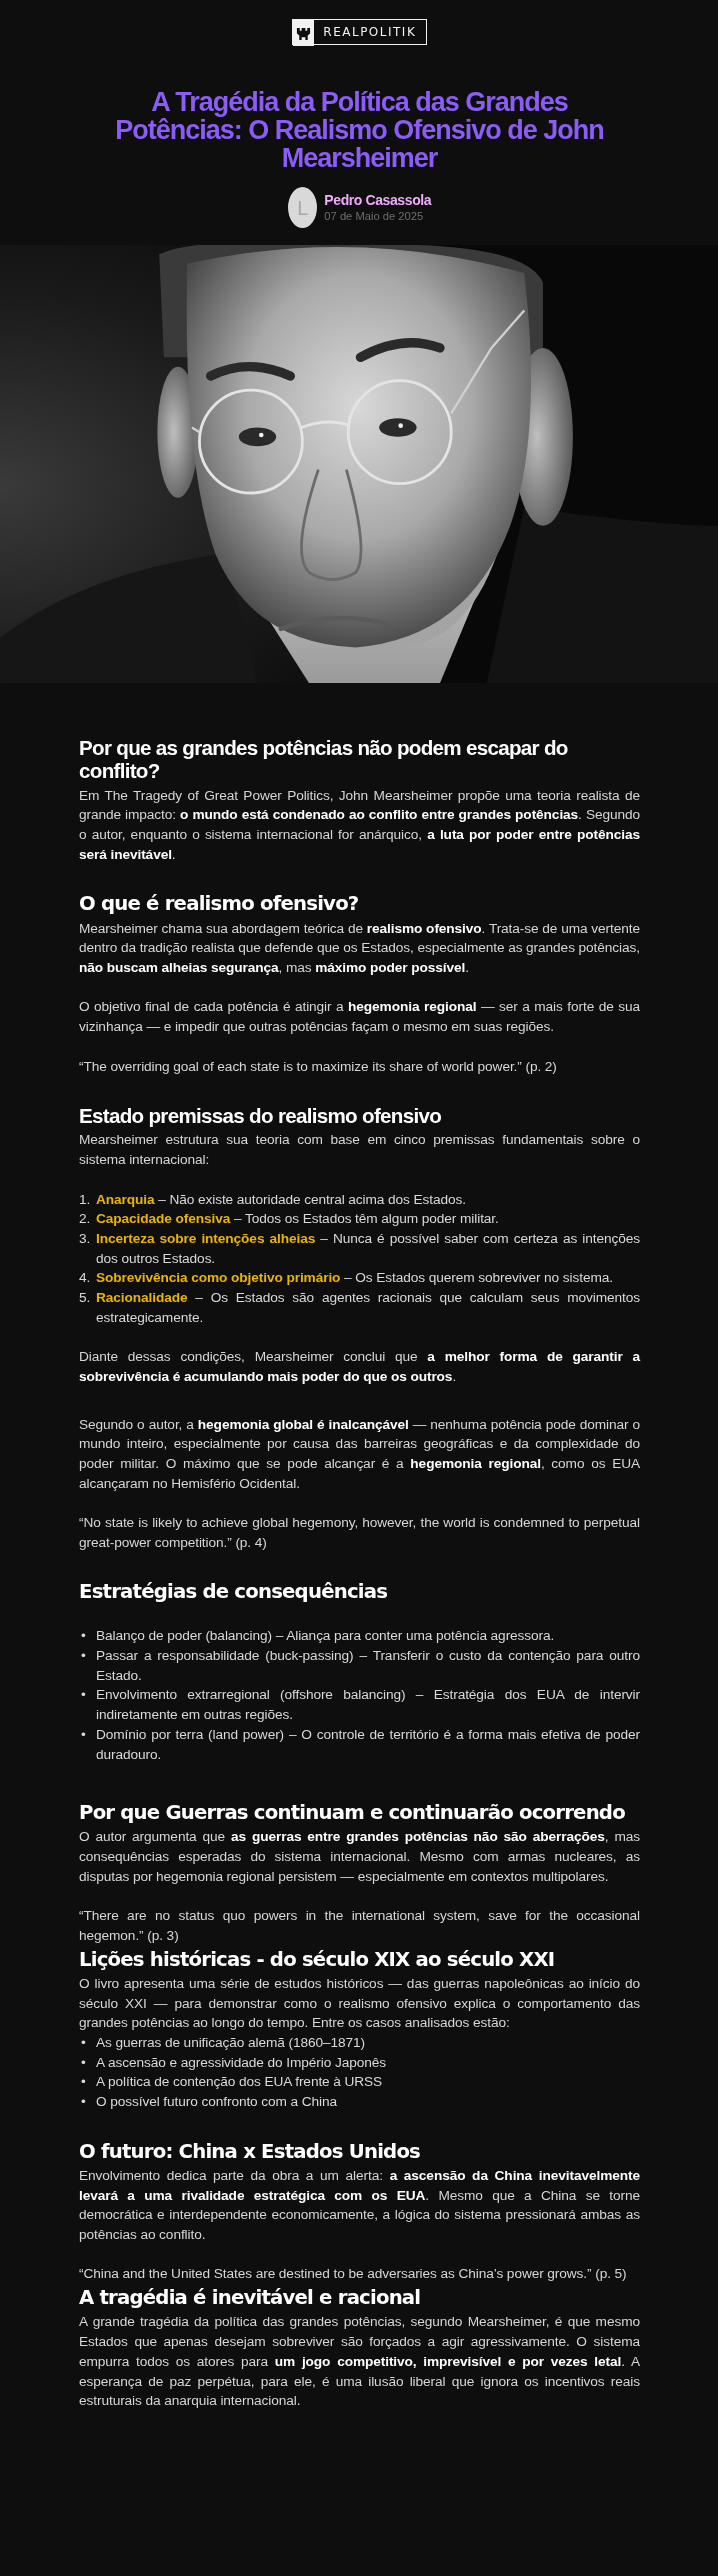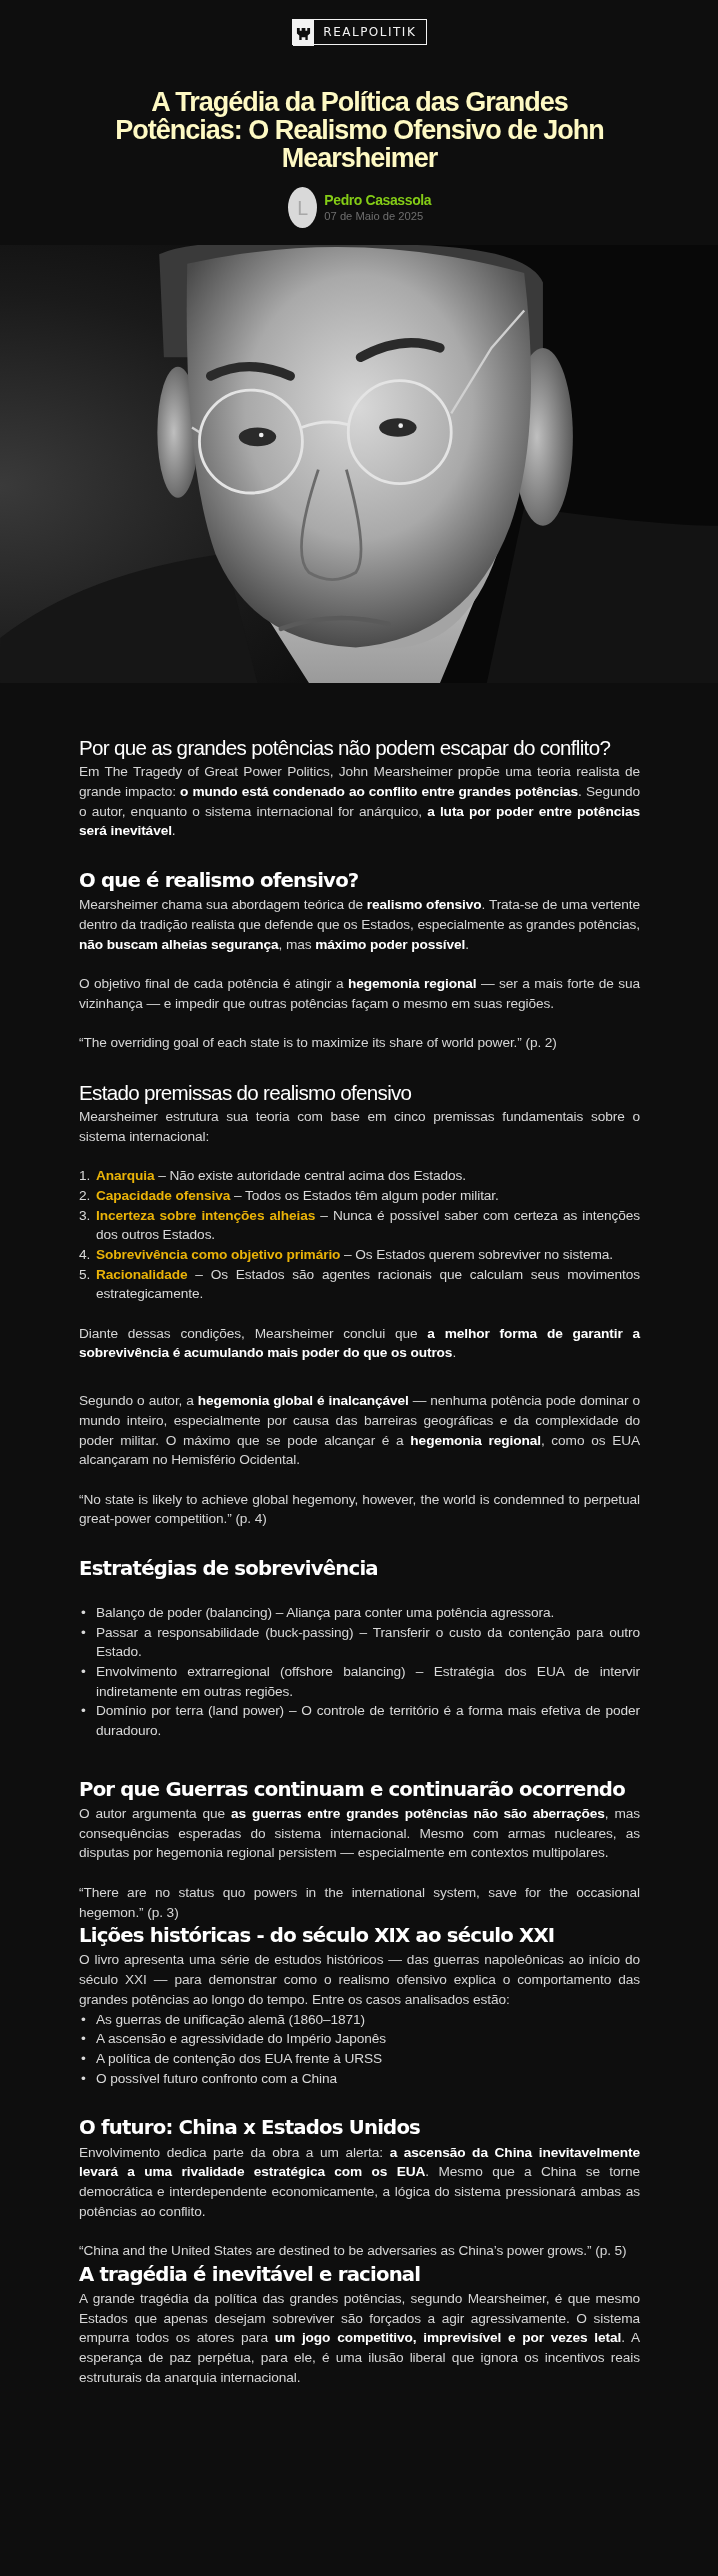--- a/index.html
+++ b/index.html
@@ -13,49 +13,49 @@
   }
   
   .topbar { height: 56px; display: flex; justify-content: center; align-items: flex-start; padding-top: 19px; }
   .logo { display: flex; height: 26px; border: 0.9px solid #f2f2f2; }
   .logo-mark { width: 20.6px; height: 26px; background: #f2f2f2; display: flex; align-items: center; justify-content: center; }
   .logo-mark svg { display: block; }
   .logo-word { height: 24px; padding: 0 9.4px; display: flex; align-items: center; background: #0e0e0e; color: #f2f2f2; font-size: 12px; letter-spacing: 1.5px; font-family: "DejaVu Sans", sans-serif; }
 
   .title-block { padding-top: 32px; text-align: center; }
   .article-title {
-    color: #fef9c3;
+    color: #8b5cf6;
     font-family: "Liberation Sans", sans-serif;
     font-weight: 700;
     font-size: 27px;
     line-height: 28px;
     letter-spacing: -1px;
     width: 524px;
     margin: 0 auto;
   }
   .byline { display: flex; justify-content: center; align-items: center; margin-top: 15px; gap: 7.5px; }
   .avatar { width: 29px; height: 41px; border-radius: 50%; background: #d9d9d9; color: #a8a8a8; display: flex; align-items: center; justify-content: center; font-size: 19px; font-family: "DejaVu Sans", sans-serif; }
   .author-meta { text-align: left; }
-  .author-name { color: #84cc16; font-weight: 700; font-size: 14px; letter-spacing: -0.4px; line-height: 17px; }
+  .author-name { color: #f0abfc; font-weight: 700; font-size: 14px; letter-spacing: -0.4px; line-height: 17px; }
   .post-date { color: #6e6e6e; font-size: 11.2px; line-height: 15px; }
 
   
   .hero {
     margin-top: 17px;
     width: 719px; height: 438px;
     position: relative;
     overflow: hidden;
     background: radial-gradient(ellipse 70% 80% at 0% 55%, #3a3a3a 0%, #1a1a1a 55%, #080808 100%), #0a0a0a;
   }
   .hero svg { position: absolute; left: 0; top: 0; }
 
   
   .article { padding: 53px 79px 94px 79px; }
   .section { margin-bottom: 28px; }
-  .h2 { color: #ffffff; font-weight: 400; font-size: 20.6px; line-height: 23.4px; letter-spacing: -0.7px; margin-bottom: 2.8px; }
+  .h2 { color: #ffffff; font-weight: 700; font-size: 20.6px; line-height: 23.4px; letter-spacing: -0.7px; margin-bottom: 2.8px; }
   .h2.heavy { font-family: "DejaVu Sans", sans-serif; font-size: 19.7px; letter-spacing: -0.8px; font-weight: 700; }
   .p { font-size: 13.7px; line-height: 19.7px; text-align: justify; letter-spacing: -0.1px; color: #d6d6d6; }
   .p b { color: #ffffff; font-weight: 700; }
   .gap { height: 19.7px; }
   ol.list { list-style: none; margin: 0; }
   ol.list li, ul.list li { font-size: 13.7px; line-height: 19.7px; display: flex; text-align: justify; letter-spacing: -0.1px; }
   ol.list .num { width: 17px; flex: none; }
   ul.list { list-style: none; }
   ul.list .bullet { width: 17px; flex: none; padding-left: 1.9px; }
   .li-text { flex: 1; }
@@ -184,21 +184,21 @@
     <p class="p rich"><span>Diante dessas condições, Mearsheimer conclui que </span><b>a melhor forma de garantir a sobrevivência é acumulando mais poder do que os outros</b><span>.</span></p>
   </section>
 
   <section class="section">
     <p class="p rich"><span>Segundo o autor, a </span><b>hegemonia global é inalcançável</b><span> — nenhuma potência pode dominar o mundo inteiro, especialmente por causa das barreiras geográficas e da complexidade do poder militar. O máximo que se pode alcançar é a </span><b>hegemonia regional</b><span>, como os EUA alcançaram no Hemisfério Ocidental.</span></p>
     <div class="gap"></div>
     <p class="p">“No state is likely to achieve global hegemony, however, the world is condemned to perpetual great-power competition.” (p. 4)</p>
   </section>
 
   <section class="section">
-    <h2 class="h2 heavy">Estratégias de sobrevivência</h2>
+    <h2 class="h2 heavy">Estratégias de consequências</h2>
     <div class="gap"></div>
     <ul class="list" id="strategies">
         <li>
           <span class="bullet">•</span>
           <span class="li-text"><span>Balanço de poder (balancing)</span><span> – Aliança para conter uma potência agressora.</span></span>
         </li>
         <li>
           <span class="bullet">•</span>
           <span class="li-text"><span>Passar a responsabilidade (buck-passing)</span><span> – Transferir o custo da contenção para outro Estado.</span></span>
         </li>

